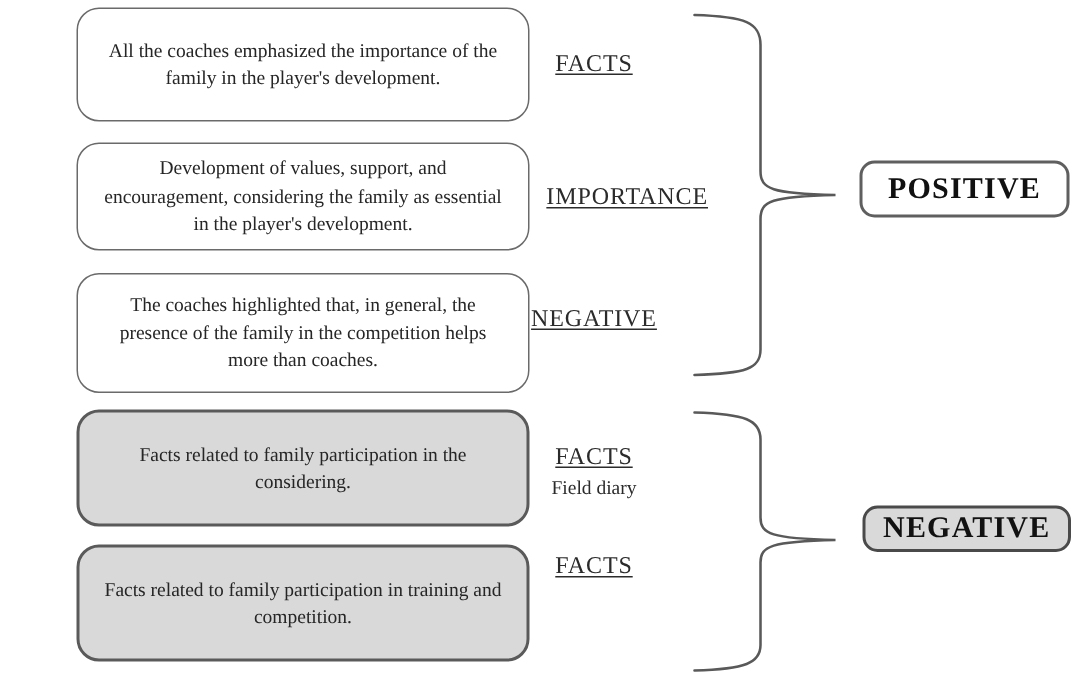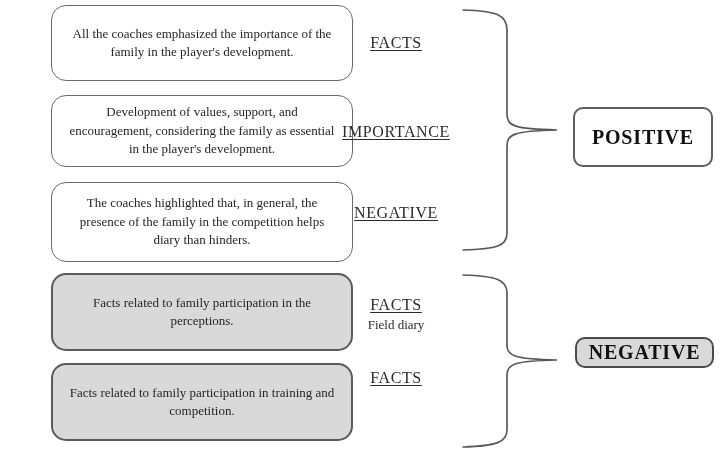--- a/index.html
+++ b/index.html
@@ -73,21 +73,21 @@
     display: flex;
     align-items: center;
     justify-content: center;
     font-weight: bold;
     font-size: 20px;
     letter-spacing: 0.8px;
     color: #111111;
   }
   .group-box.positive {
     left: 573px; top: 107px;
-    width: 140px; height: 60px;
+    width: 140px; height: 38px;
     background: #ffffff;
     border: 2px solid #5f5f5f;
   }
   .group-box.negative {
     left: 575px; top: 337px;
     width: 139px; height: 31px;
     background: #d9d9d9;
     border: 2.5px solid #4a4a4a;
   }
 </style>
@@ -103,36 +103,36 @@
 
   <div class="tbox" style="top:5px; height:76px;">
     <span>All the coaches emphasized the importance of the family in the player's development.</span>
   </div>
 
   <div class="tbox" style="top:95px; height:72px;">
     <span>Development of values, support, and encouragement, considering the family as essential in the player's development.</span>
   </div>
 
   <div class="tbox" style="top:182px; height:80px;">
-    <span>The coaches highlighted that, in general, the presence of the family in the competition helps diary than hinders.</span>
+    <span>The coaches highlighted that, in general, the presence of the family in the competition helps more than coaches.</span>
   </div>
 
   <div class="tbox gray" style="top:273px; height:78px;">
-    <span>Facts related to family participation in the perceptions.</span>
+    <span>Facts related to family participation in the considering.</span>
   </div>
 
   <div class="tbox gray" style="top:363px; height:78px;align-items:center;">
     <span>Facts related to family participation in training and competition.</span>
   </div>
 
   <div class="mid-label" style="top:34px;">
     <span class="label-title">FACTS</span>
   </div>
 
-  <div class="mid-label" style="top:123px;">
+  <div class="mid-label" style="top:123px;text-align:right;">
     <span class="label-title">IMPORTANCE</span>
   </div>
 
   <div class="mid-label" style="top:204px;">
     <span class="label-title">NEGATIVE</span>
   </div>
 
   <div class="mid-label" style="top:296px;">
     <span class="label-title">FACTS</span>
     <span class="label-sub">Field diary</span>

